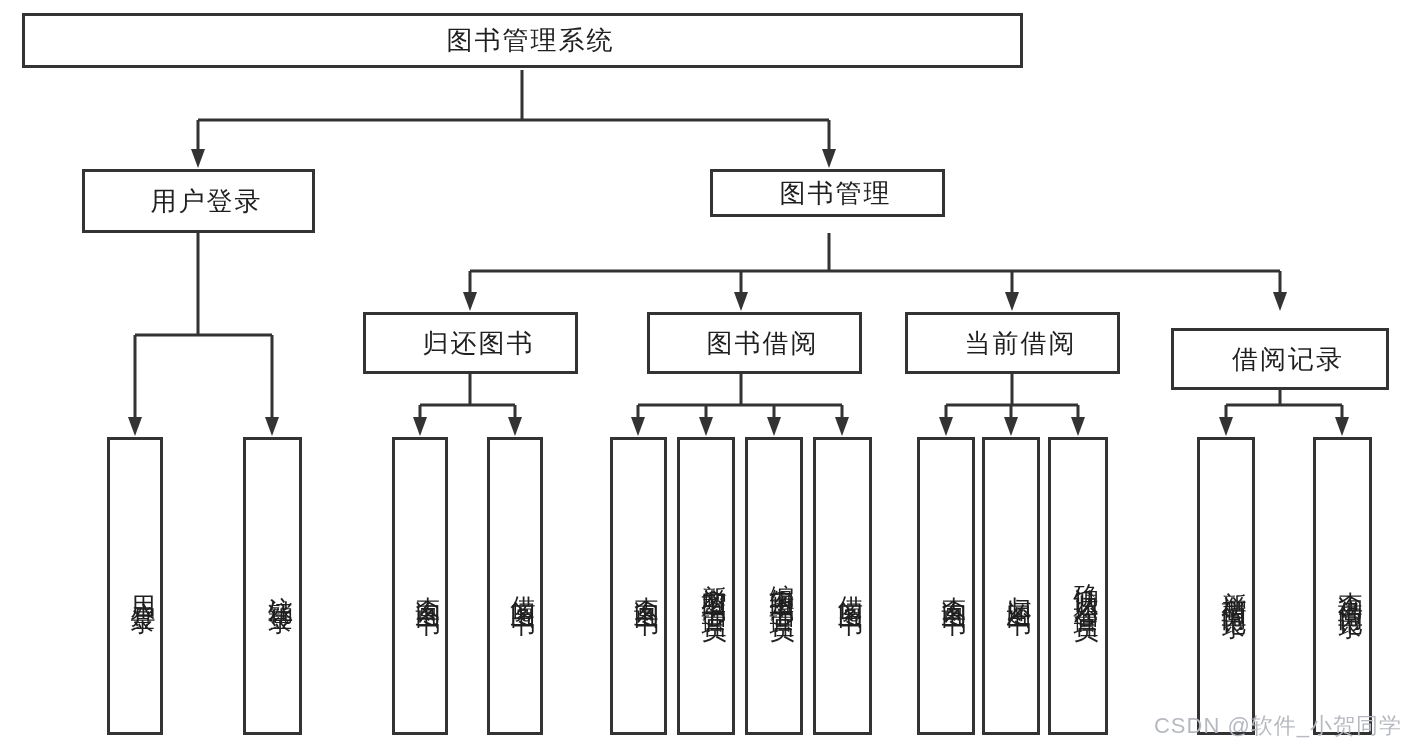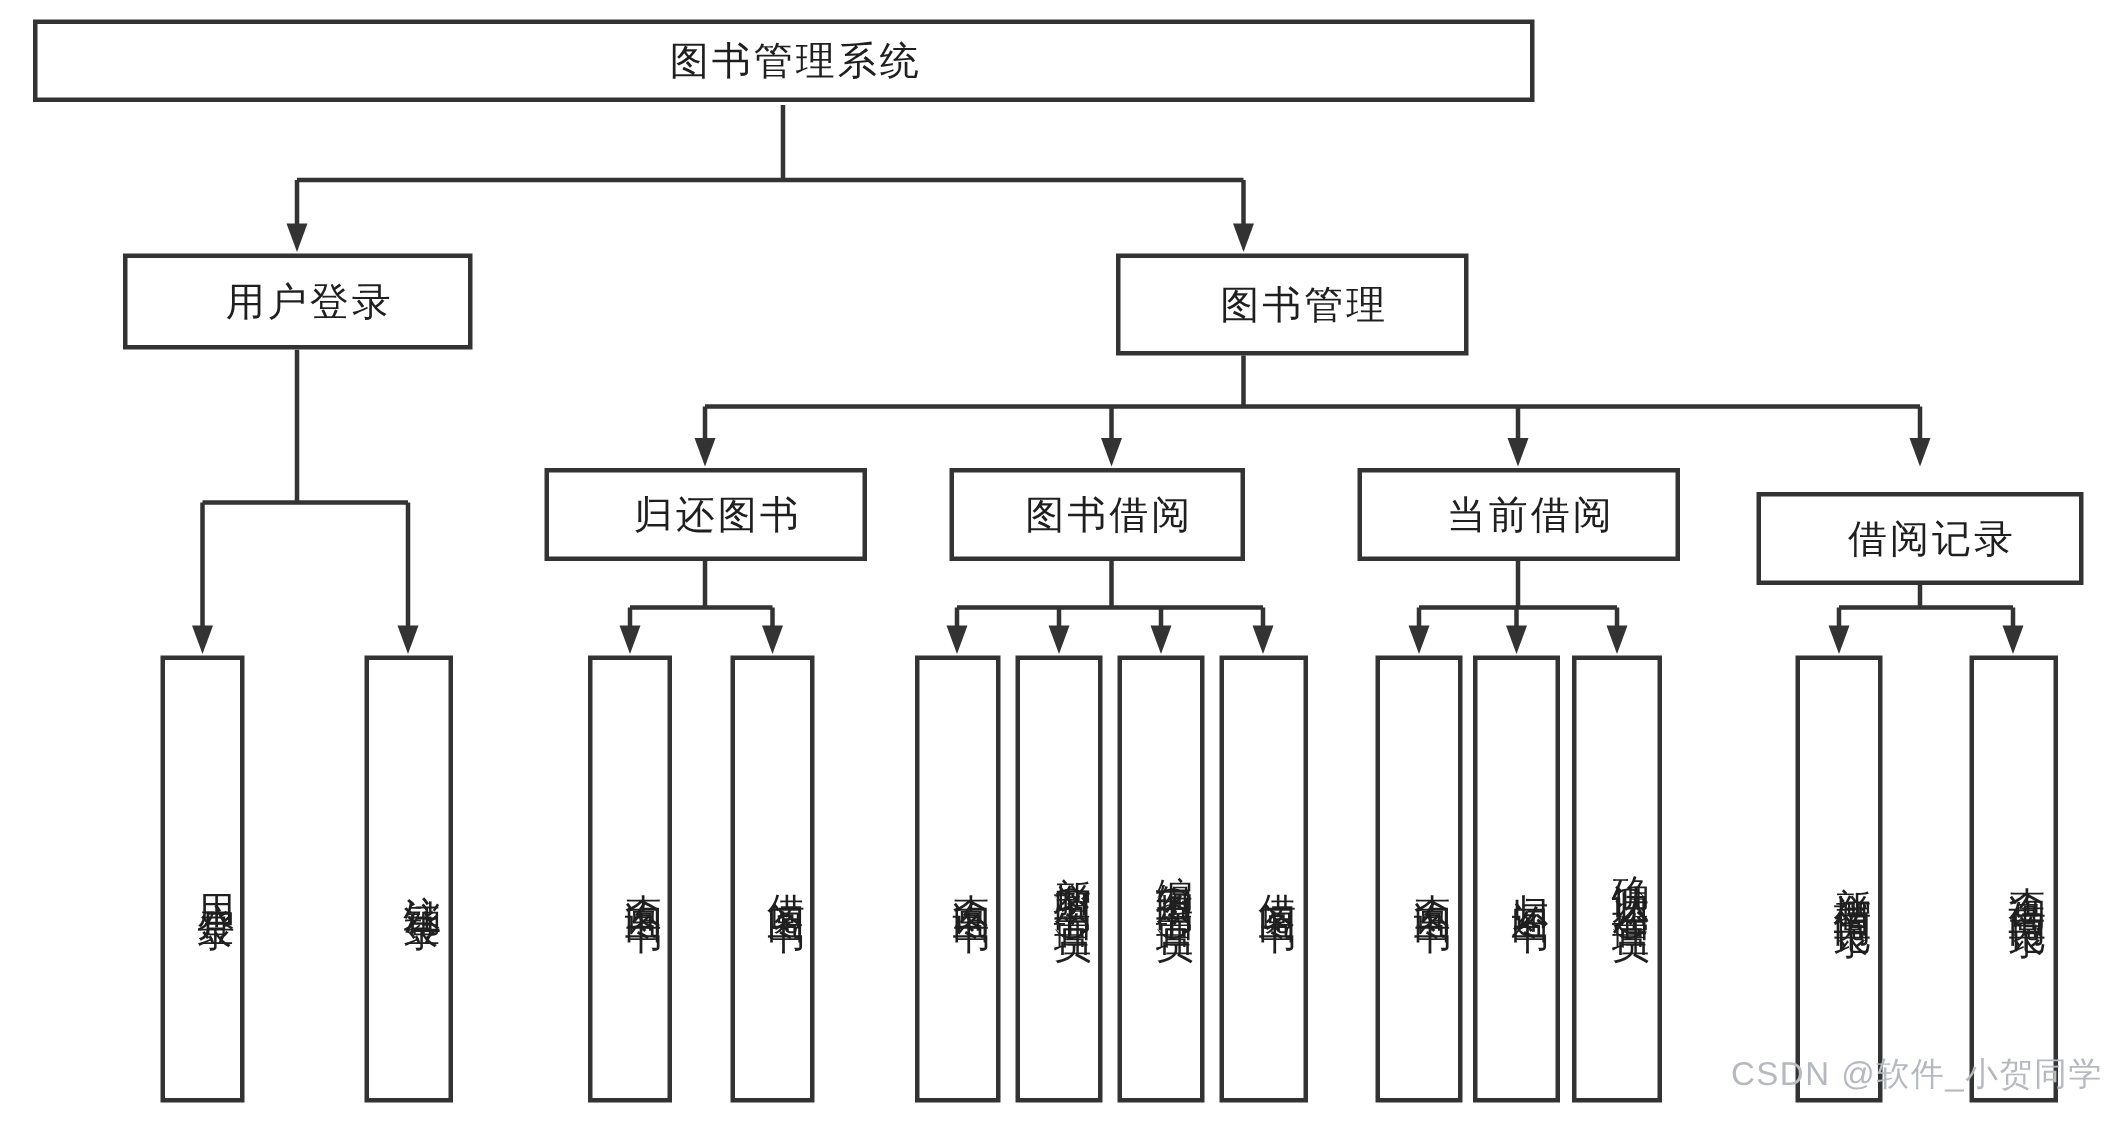--- a/index.html
+++ b/index.html
@@ -17,21 +17,21 @@
     color:#1f1f1f;font-size:26px;letter-spacing:2px;
     z-index:2;white-space:nowrap;padding-left:16px;
   }
   .box.v{
     writing-mode:vertical-rl;
     letter-spacing:5px;
     font-size:25px;
     line-height:1;
   }
   .watermark{
-    position:absolute;right:3px;bottom:16px;z-index:5;
+    position:absolute;right:3px;bottom:6px;z-index:5;
     color:#b6bac0;font-size:22px;letter-spacing:1px;
     white-space:nowrap;
   }
 </style>
 </head>
 <body>
 
 <div id="canvas">
 
   <svg class="wires" width="1405" height="747" viewBox="0 0 1405 747">
@@ -73,24 +73,24 @@
       <polygon points="1004,417 1018,417 1011,436"></polygon>
       <polygon points="1071,417 1085,417 1078,436"></polygon>
       <polygon points="1219,417 1233,417 1226,436"></polygon>
       <polygon points="1335,417 1349,417 1342,436"></polygon>
     </g>
   </svg>
 
   <div class="box" style="left:22px;top:13px;width:1001px;height:55px">图书管理系统</div>
 
   <div class="box" style="left:82px;top:169px;width:233px;height:64px">用户登录</div>
-  <div class="box" style="left:744px;top:169px;width:235px;height:68px">图书管理</div>
+  <div class="box" style="left:710px;top:169px;width:235px;height:48px">图书管理</div>
 
   <div class="box" style="left:363px;top:312px;width:215px;height:62px">归还图书</div>
-  <div class="box" style="left:633px;top:312px;width:197px;height:62px">图书借阅</div>
+  <div class="box" style="left:647px;top:312px;width:215px;height:62px">图书借阅</div>
   <div class="box" style="left:905px;top:312px;width:215px;height:62px">当前借阅</div>
   <div class="box" style="left:1171px;top:328px;width:218px;height:62px">借阅记录</div>
 
   <div class="box v" style="left:107px;top:437px;width:56px;height:298px">用户登录</div>
   <div class="box v" style="left:243px;top:437px;width:59px;height:298px">注销登录</div>
 
   <div class="box v" style="left:392px;top:437px;width:56px;height:298px">查询图书</div>
   <div class="box v" style="left:487px;top:437px;width:56px;height:298px">借阅图书</div>
 
   <div class="box v" style="left:610px;top:437px;width:57px;height:298px">查询图书</div>

